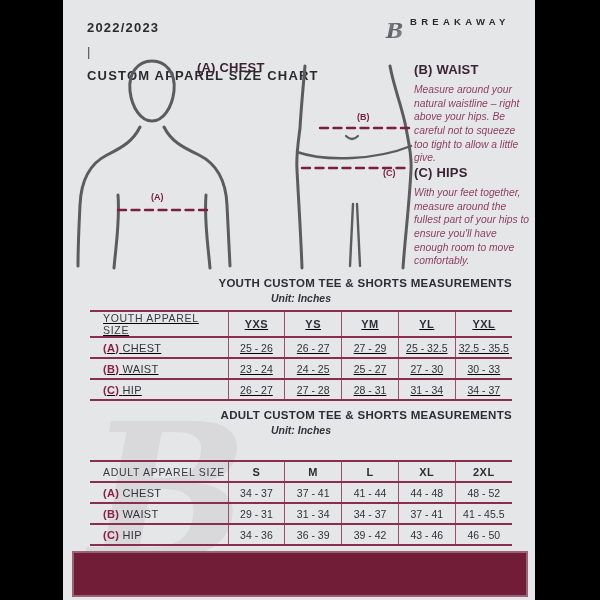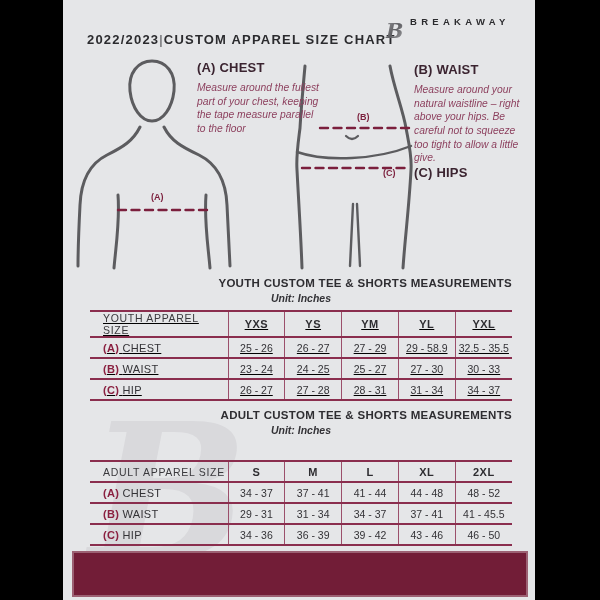--- a/index.html
+++ b/index.html
@@ -6,22 +6,22 @@
   body{
     width:600px;height:600px;overflow:hidden;background:#000;
     font-family:"Liberation Sans", sans-serif;
     -webkit-font-smoothing:antialiased;
   }
   .page{
     position:absolute;left:63px;top:0;width:472px;height:600px;
     background:#e5e6e8;overflow:hidden;
   }
   
-  .hdr{position:absolute;left:24px;top:32px;display:flex;align-items:baseline;
-       color:#2b2b2e;font-weight:700;font-size:13px;letter-spacing:1.2px;white-space:nowrap;}
+  .hdr{position:absolute;left:24px;top:20px;display:flex;align-items:baseline;gap:9px;
+       color:#2b2b2e;font-weight:700;font-size:13px;letter-spacing:1.2px;white-space:nowrap;flex-direction:column;}
   .hdr .divider{font-weight:400;color:#4a4a4d;}
   .brandmark{position:absolute;left:315px;top:15px;width:27px;height:27px;}
   .brand{position:absolute;left:347px;top:16px;font-size:9.5px;font-weight:700;
          letter-spacing:4.3px;color:#2b2b2e;white-space:nowrap;}
   
   .fig{position:absolute;}
   .fig svg{display:block;}
   .m-label{position:absolute;font-size:9px;font-weight:700;color:#7b1f3c;z-index:2;}
   
   .guide{position:absolute;z-index:2;}
@@ -99,28 +99,28 @@
       <path d="M76,146 C77,168 78,188 79,208" stroke-width="2.4"></path>
       <path d="M39,70 L129,70" stroke="#7b1f3c" stroke-width="2.4" stroke-dasharray="8 5.5"></path>
       <path d="M21,110 L129,110" stroke="#7b1f3c" stroke-width="2.4" stroke-dasharray="8 5.5"></path>
     </svg>
   </div>
   <span class="m-label" style="left:294px;top:112px;">(B)</span>
   <span class="m-label" style="left:320px;top:168px;">(C)</span>
 
   <div class="guide" style="left:134px;top:60px;width:122px;">
     <h3>(A) CHEST</h3>
-    <p>Measure around the fullest part of your chest, keeping the tape measure parallel to the floor</p>
   </div>
   <div class="guide" style="left:351px;top:62px;width:114px;">
     <h3>(B) WAIST</h3>
     <p>Measure around your natural waistline – right above your hips. Be careful not to squeeze too tight to allow a little give.</p>
   </div>
   <div class="guide" style="left:351px;top:165px;width:118px;">
     <h3>(C) HIPS</h3>
+    <p>With your feet together, measure around the fullest part of your hips to ensure you'll have enough room to move comfortably.</p>
   </div>
 
   <div class="watermark">B</div>
 
   <div class="sec-title" style="top:277px;">YOUTH CUSTOM TEE &amp; SHORTS MEASUREMENTS</div>
   <div class="sec-unit" style="top:292px;">Unit: Inches</div>
   <table class="size-table" style="top:310px;text-decoration:underline;">
     <colgroup>
         <col class="c0">
         <col class="cv">
@@ -136,21 +136,21 @@
       <td class="hs">YS</td>
       <td class="hs">YM</td>
       <td class="hs">YL</td>
       <td class="hs">YXL</td>
     </tr>
     <tr>
       <td class="lbl"><span class="pfx">(A)</span> <span>CHEST</span></td>
       <td>25 - 26</td>
       <td>26 - 27</td>
       <td>27 - 29</td>
-      <td>29 - 58.9</td>
+      <td>25 - 32.5</td>
       <td>32.5 - 35.5</td>
     </tr>
     <tr>
       <td class="lbl"><span class="pfx">(B)</span> <span>WAIST</span></td>
       <td>23 - 24</td>
       <td>24 - 25</td>
       <td>25 - 27</td>
       <td>27 - 30</td>
       <td>30 - 33</td>
     </tr>

